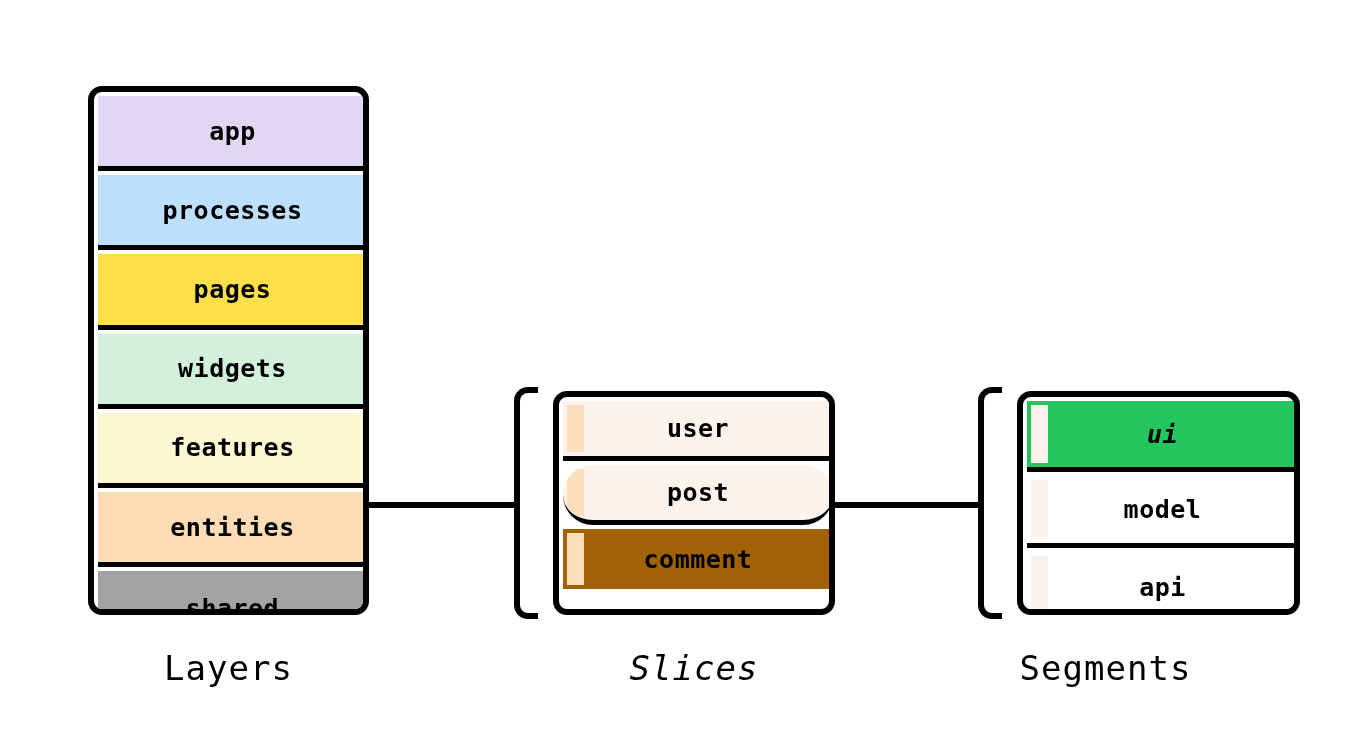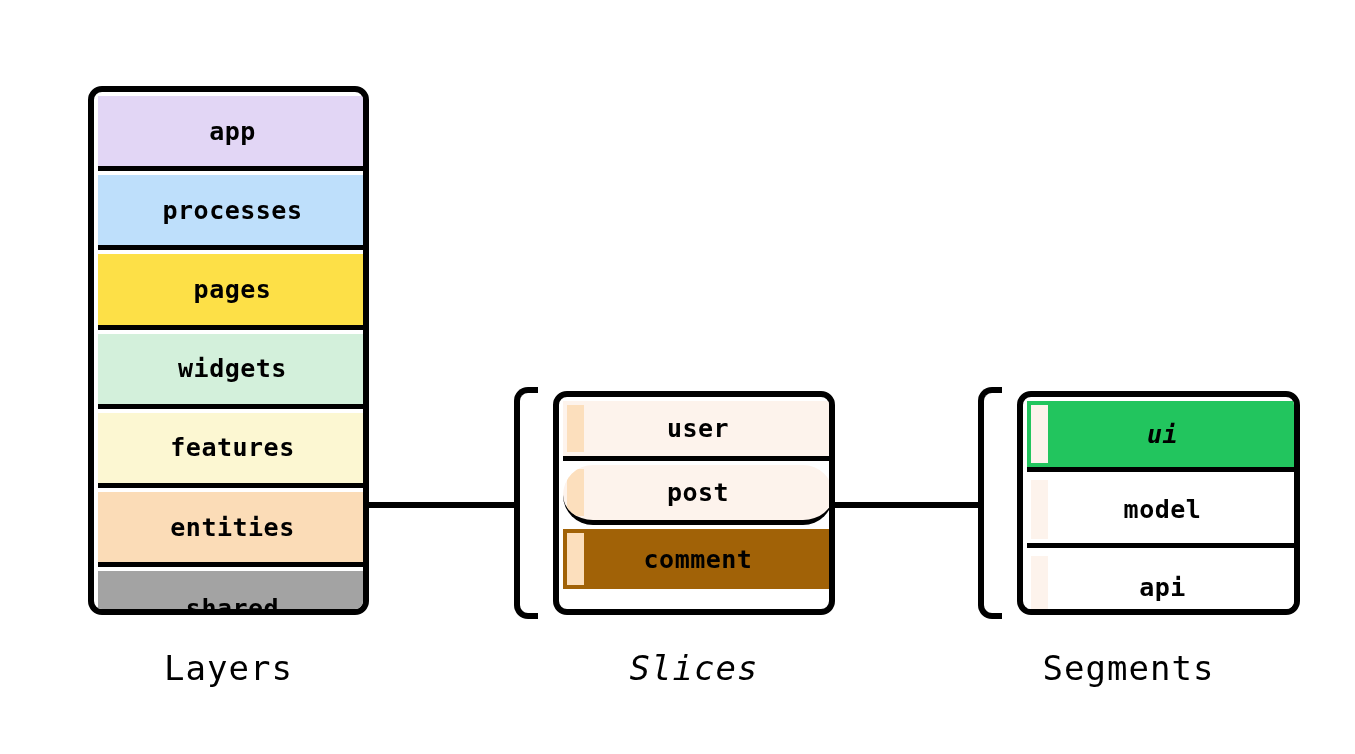--- a/index.html
+++ b/index.html
@@ -127,21 +127,21 @@
     top: 632px;
     text-align: center;
     font-size: 34px;
     font-weight: normal;
     color: #000000;
     letter-spacing: 1px;
     white-space: nowrap;
   }
   #caption-layers   { left: 72px;   width: 281px; }
   #caption-slices   { left: 537px;  width: 282px; font-style: italic; }
-  #caption-segments { left: 971px; width: 283px; }
+  #caption-segments { left: 948px; width: 283px; }
 </style>
 </head>
 <body>
 
 <div id="diagram">
 
   <div class="box" id="layers-box">
       <div class="row" style="background: rgb(226, 214, 245);">
         <span class="row-label">app</span>
       </div>

